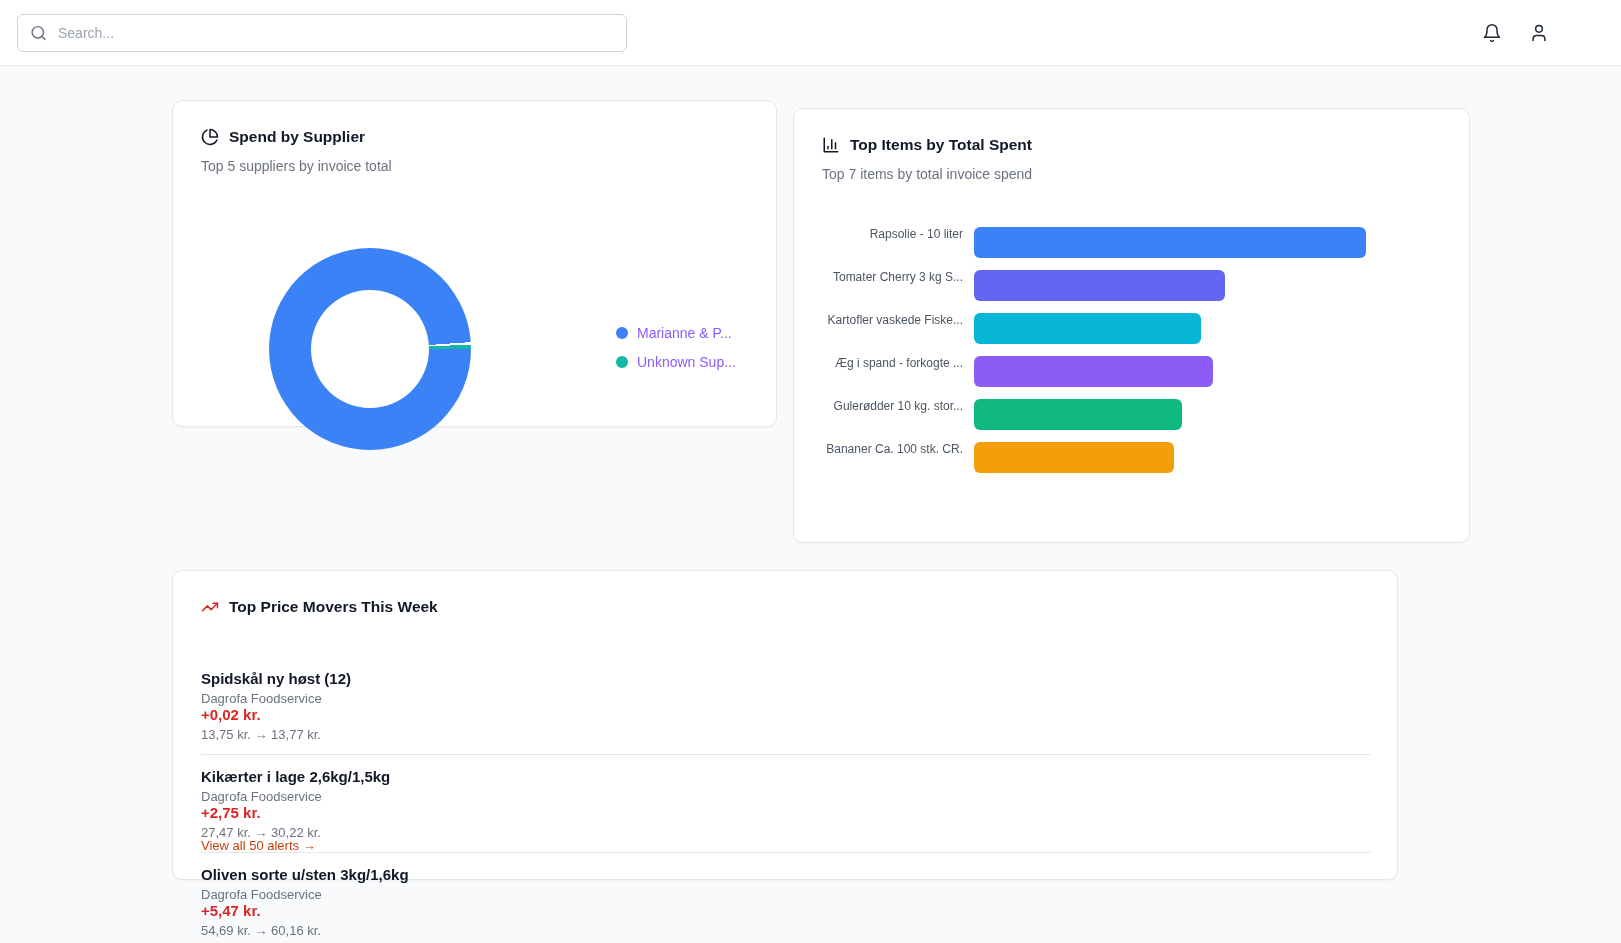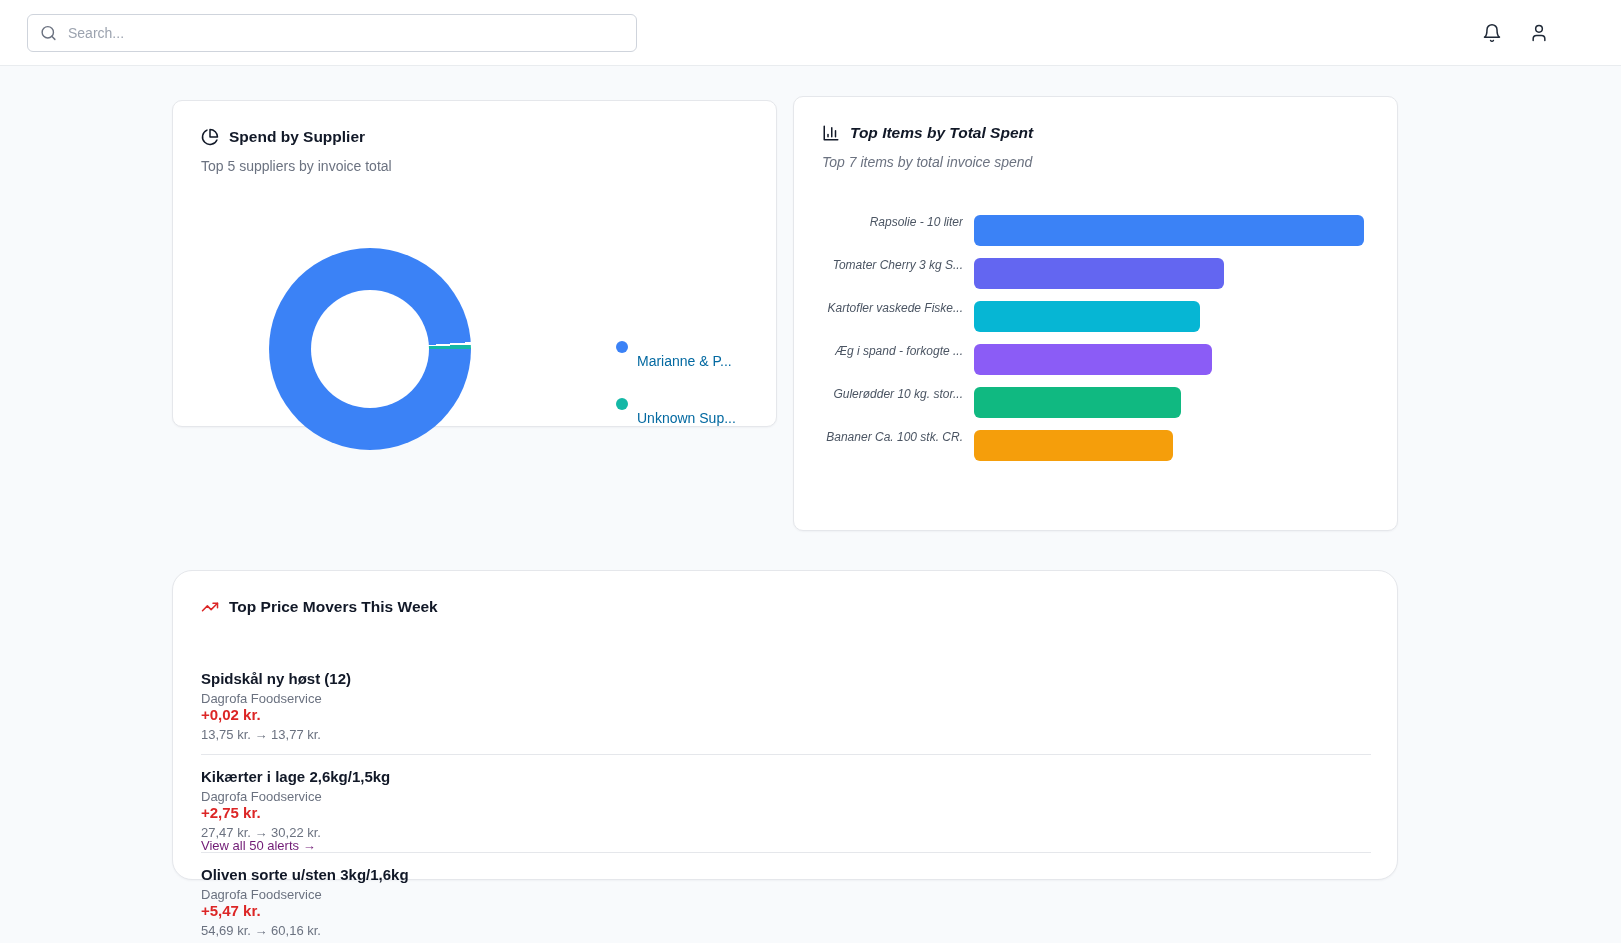--- a/index.html
+++ b/index.html
@@ -11,21 +11,21 @@
     overflow: hidden;
     color: #1f2937;
   }
 
   
   .topbar {
     position: absolute; top: 0; left: 0; width: 1621px; height: 66px;
     background: #ffffff; border-bottom: 1px solid #e9ecef;
     display: flex; align-items: center;
   }
-  .search-wrap { position: relative; margin-left: 27px; }
+  .search-wrap { position: relative; margin-left: 17px; }
   .search-wrap .search-icon {
     position: absolute; left: 13px; top: 50%; transform: translateY(-50%);
     width: 17px; height: 17px; color: #6b7280; display: block;
   }
   .search-input {
     width: 610px; height: 38px;
     border: 1px solid #cfd4dc; border-radius: 6px;
     padding: 0 12px 0 40px; font-size: 14px; color: #111827;
     outline: none; background: #fff;
     font-family: "Liberation Sans", sans-serif;
@@ -41,22 +41,22 @@
   }
   .icon-btn svg { width: 20px; height: 20px; display: block; }
 
   
   .card {
     position: absolute; background: #ffffff;
     border: 1px solid #e5e7eb; border-radius: 10px;
     box-shadow: 0 1px 2px rgba(16,24,40,0.04);
   }
   #card-suppliers { left: 172px; top: 100px; width: 605px; height: 327px; }
-  #card-items    { left: 793px; top: 96px; width: 605px; height: 435px; font-style: italic; }
-  #card-movers   { left: 172px; top: 570px; width: 1226px; height: 310px; border-radius: 20px; }
+  #card-items    { left: 793px; top: 108px; width: 677px; height: 435px; }
+  #card-movers   { left: 172px; top: 570px; width: 1226px; height: 310px; }
 
   .card-header {
     display: flex; align-items: center; gap: 10px;
     padding: 27px 28px 0 28px;
   }
   .card-header .hdr-icon { width: 18px; height: 18px; color: #111827; flex: 0 0 auto; }
   .card-header .hdr-icon.red { color: #dc2626; }
   .card-title { font-size: 15.5px; font-weight: 700; color: #111827; }
   .card-subtitle { font-size: 14px; color: #6b7280; padding: 12px 28px 0 28px; }
 
@@ -66,21 +66,21 @@
     width: 202px; height: 202px; border-radius: 50%;
   }
   .donut::after {
     content: ""; position: absolute; left: 50%; top: 50%;
     transform: translate(-50%,-50%);
     width: 118px; height: 118px; border-radius: 50%; background: #ffffff;
   }
   .legend { position: absolute; left: 443px; top: 224px; }
   .legend-item { display: flex; align-items: center; gap: 9px; margin-bottom: 13px; }
   .legend-dot { width: 12px; height: 12px; border-radius: 50%; flex: 0 0 auto; }
-  .legend-label { font-size: 14px; color: #0369a1; white-space: nowrap; margin-top: 28px; }
+  .legend-label { font-size: 14px; color: #8b5cf6; white-space: nowrap; }
 
   
   .bar-chart { position: absolute; left: 28px; top: 118px; right: 33px; }
   .bar-row { display: flex; align-items: flex-start; height: 31px; margin-bottom: 12px; }
   .bar-label {
     width: 141px; flex: 0 0 auto; text-align: right; margin-right: 11px;
     font-size: 12px; color: #4b5563; white-space: nowrap; overflow: hidden;
   }
   .bar-track { flex: 1 1 auto; height: 31px; position: relative; max-width: 392px; }
   .bar { height: 31px; border-radius: 6px; }
@@ -93,21 +93,21 @@
   }
   .mover-row:last-child { border-bottom: none; }
   .mover-name { font-size: 15px; font-weight: 600; color: #111827; }
   .mover-supplier { font-size: 13px; color: #6b7280; margin-top: 4px; }
   .mover-right { text-align: left; }
   .mover-delta { font-size: 15px; font-weight: 700; color: #dc2626; }
   .mover-range { font-size: 13px; color: #6b7280; margin-top: 4px; }
 
   .view-all-link {
     position: absolute; left: 28px; bottom: 26px;
-    font-size: 13px; color: #701a75; text-decoration: none; cursor: pointer;
+    font-size: 13px; color: #c2410c; text-decoration: none; cursor: pointer;
   }
 </style>
 </head>
 <body>
 
 <header class="topbar">
   <div class="search-wrap">
     <svg class="search-icon" viewBox="0 0 24 24" fill="none" stroke="currentColor" stroke-width="2" stroke-linecap="round" stroke-linejoin="round">
         <circle cx="11" cy="11" r="8"></circle>
         <line x1="21" y1="21" x2="16.65" y2="16.65"></line>

